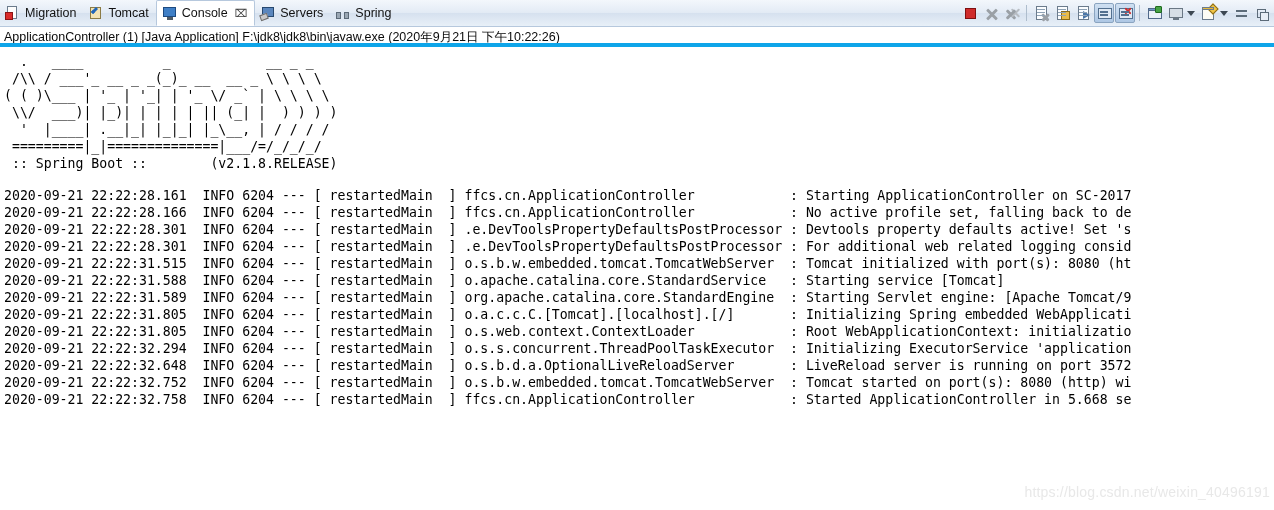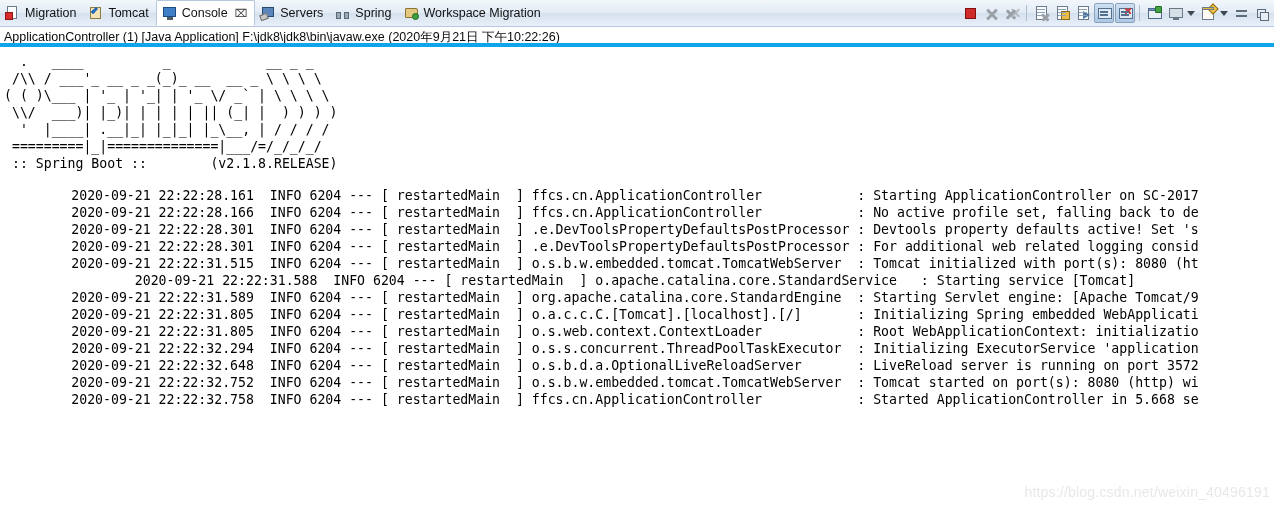--- a/index.html
+++ b/index.html
@@ -375,21 +375,20 @@
     white-space: pre;
     letter-spacing: 0px;
   }
   #banner {
     margin: 0 0 0 2px;
     color: #000000;
   }
   #logs {
     margin-top: 15px;
     margin-left: 2px;
-    text-align: center;
   }
 
   
   #watermark {
     position: absolute;
     right: 4px;
     bottom: 8px;
     font-family: "Liberation Sans", sans-serif;
     font-size: 14px;
     color: #e8e8e8;
@@ -422,24 +421,20 @@
   <div class="tab">
     <span class="ticon ic-terminal"></span>
     <span class="tab-label">Servers</span>
   </div>
 
   <div class="tab">
     <span class="ticon ic-servers"></span>
     <span class="tab-label">Spring</span>
   </div>
 
-  <div class="tab">
-    <span class="ticon ic-migration"></span>
-    <span class="tab-label">Workspace Migration</span>
-  </div>
 
   <div id="toolbar">
     <span class="tbtn ic-stop"></span>
     <span class="tbtn ic-x"></span>
     <span class="tbtn ic-xx">
         <i></i>
       </span>
     <span class="tsep"></span>
     <span class="tbtn ic-doc ic-clear">
         <i></i>

